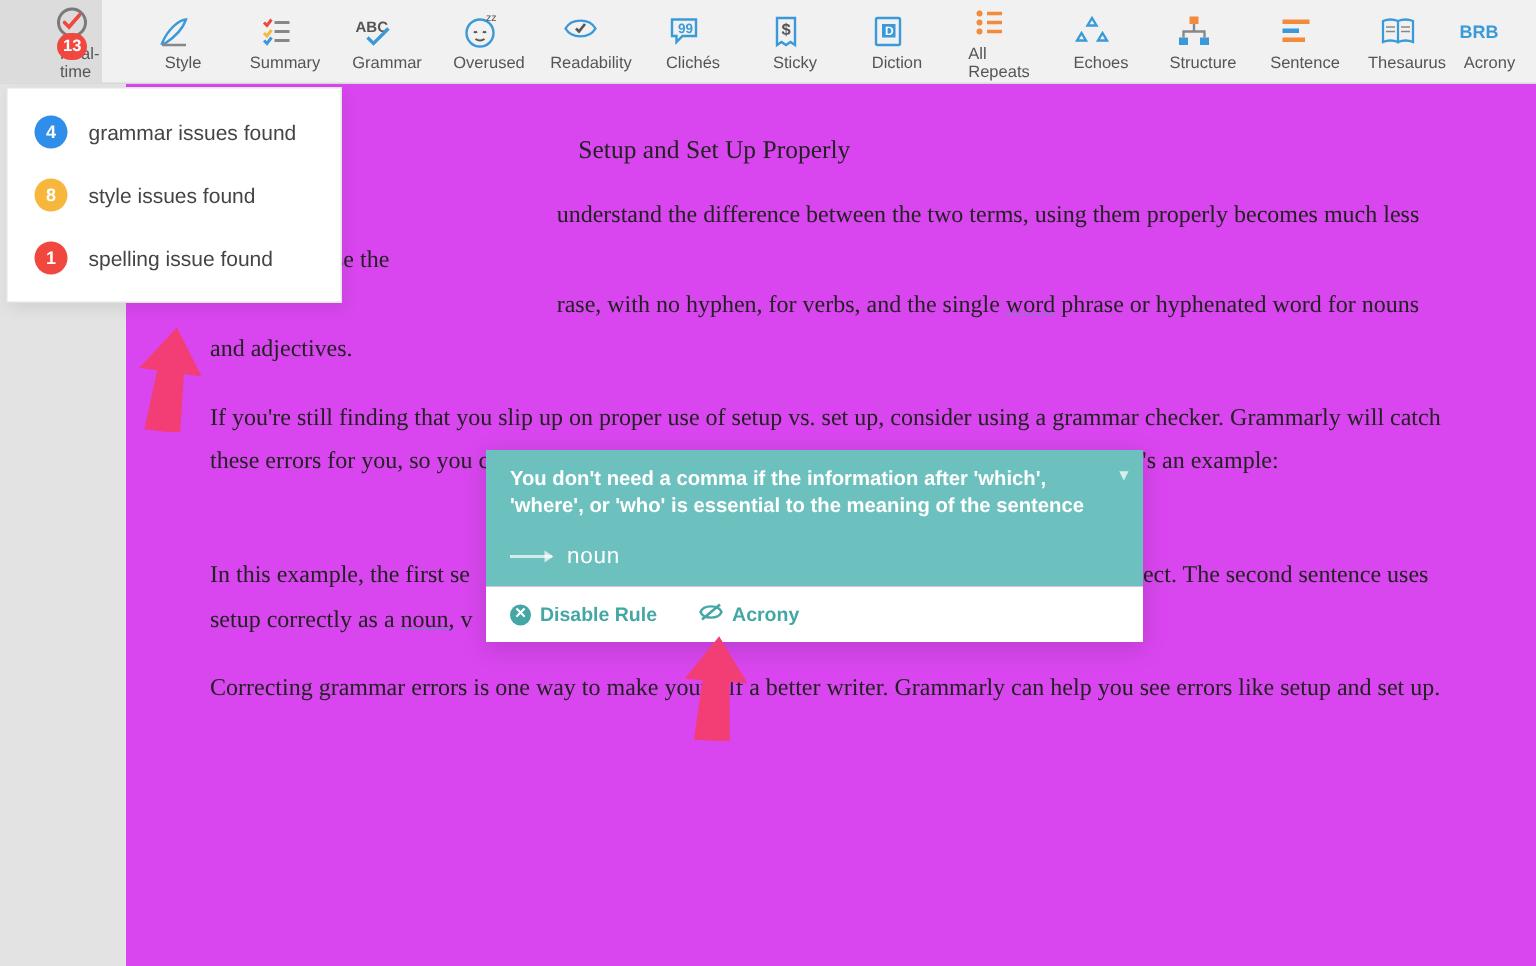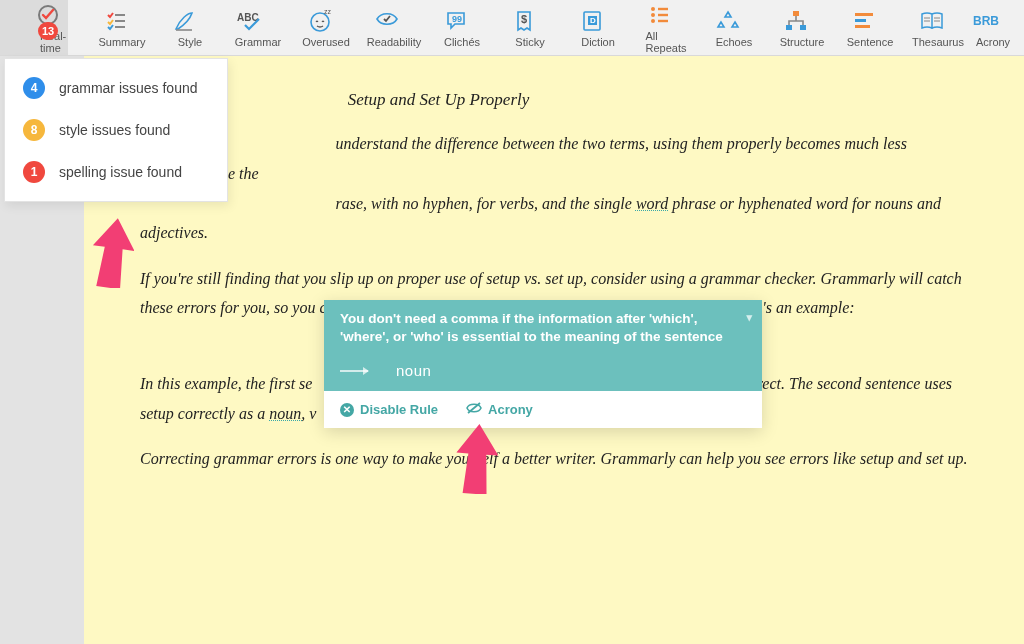--- a/index.html
+++ b/index.html
@@ -60,27 +60,26 @@
   }
   .drop-row .count {
     width: 22px; height: 22px; border-radius: 11px;
     display: flex; align-items: center; justify-content: center;
     color: #fff; font-size: 12px; font-weight: 600;
   }
   
   .page {
     position: absolute;
     left: 84px; right: 0; top: 56px; bottom: 0;
-    background: #fef9c3;
+    background: #d946ef;
     padding: 28px 56px 60px 56px;
     font-family: Georgia, "Times New Roman", serif;
     font-size: 16px;
     color: #222;
     line-height: 1.85;
-    font-style: italic;
   }
   .page .heading { font-size: 17px; margin-bottom: 14px; }
   .page p { margin-bottom: 16px; }
   .u { text-decoration: underline dotted #39a9a9; text-decoration-thickness: 1.4px; color: inherit; }
   
   .tip {
     position: absolute;
     left: 324px; top: 300px;
     width: 438px;
     box-shadow: 0 4px 16px rgba(0,0,0,0.15);
@@ -99,21 +98,21 @@
   .tip-top .chev {
     position: absolute; right: 10px; top: 10px;
     color: #d6efee; font-size: 11px;
   }
   .tip-mid {
     background: #6cc0bd;
     color: #fff;
     padding: 6px 16px 12px 16px;
     font-size: 15px;
     letter-spacing: .5px;
-    display: flex; align-items: center; gap: 28px;
+    display: flex; align-items: center; gap: 10px;
   }
   .tip-mid .arrow-ln {
     width: 28px; height: 1.5px; background: rgba(255,255,255,0.7); position: relative;
   }
   .tip-mid .arrow-ln::after {
     content:""; position:absolute; right:-1px; top:-3px;
     border-left: 6px solid rgba(255,255,255,0.7);
     border-top: 4px solid transparent;
     border-bottom: 4px solid transparent;
   }
@@ -146,39 +145,39 @@
           <path d="M7 12 l3 3 l7 -8" fill="none" stroke="#f0483e" stroke-width="2.4" stroke-linecap="round"></path>
         </svg>
     </span>
     <span class="tlabel">Real-time</span>
     <span class="badge">13</span>
   </div>
 
   <div class="tool">
     <span class="ticon">
       <svg width="24" height="24" viewBox="0 0 24 24">
+          <path d="M4 20 C 8 10, 16 4, 20 4 C 18 10, 12 16, 6 20 Z" fill="none" stroke="#3a9ad9" stroke-width="1.6"></path>
+          <line x1="4" y1="21" x2="20" y2="21" stroke="#888" stroke-width="1.6"></line>
+        </svg>
+    </span>
+    <span class="tlabel">Style</span>
+  </div>
+
+  <div class="tool">
+    <span class="ticon">
+      <svg width="24" height="24" viewBox="0 0 24 24">
           <path d="M4 6 l2 2 l3-4" stroke="#f0483e" stroke-width="2" fill="none"></path>
           <path d="M4 13 l2 2 l3-4" stroke="#f6b73c" stroke-width="2" fill="none"></path>
           <path d="M4 20 l2 2 l3-4" stroke="#3a9ad9" stroke-width="2" fill="none" transform="translate(0,-2)"></path>
           <line x1="11" y1="6" x2="21" y2="6" stroke="#888" stroke-width="2"></line>
           <line x1="11" y1="12" x2="21" y2="12" stroke="#888" stroke-width="2"></line>
           <line x1="11" y1="18" x2="21" y2="18" stroke="#888" stroke-width="2"></line>
         </svg>
     </span>
     <span class="tlabel">Summary</span>
-  </div>
-
-  <div class="tool">
-    <span class="ticon">
-      <svg width="24" height="24" viewBox="0 0 24 24">
-          <path d="M4 20 C 8 10, 16 4, 20 4 C 18 10, 12 16, 6 20 Z" fill="none" stroke="#3a9ad9" stroke-width="1.6"></path>
-          <line x1="4" y1="21" x2="20" y2="21" stroke="#888" stroke-width="1.6"></line>
-        </svg>
-    </span>
-    <span class="tlabel">Style</span>
   </div>
 
   <div class="tool">
     <span class="ticon">
       <svg width="30" height="24" viewBox="0 0 30 24">
           <text x="0" y="12" font-size="10" font-weight="700" fill="#555">ABC</text>
           <path d="M8 16 l4 4 l10 -10" stroke="#3a9ad9" stroke-width="2.2" fill="none"></path>
         </svg>
     </span>
     <span class="tlabel">Grammar</span>

